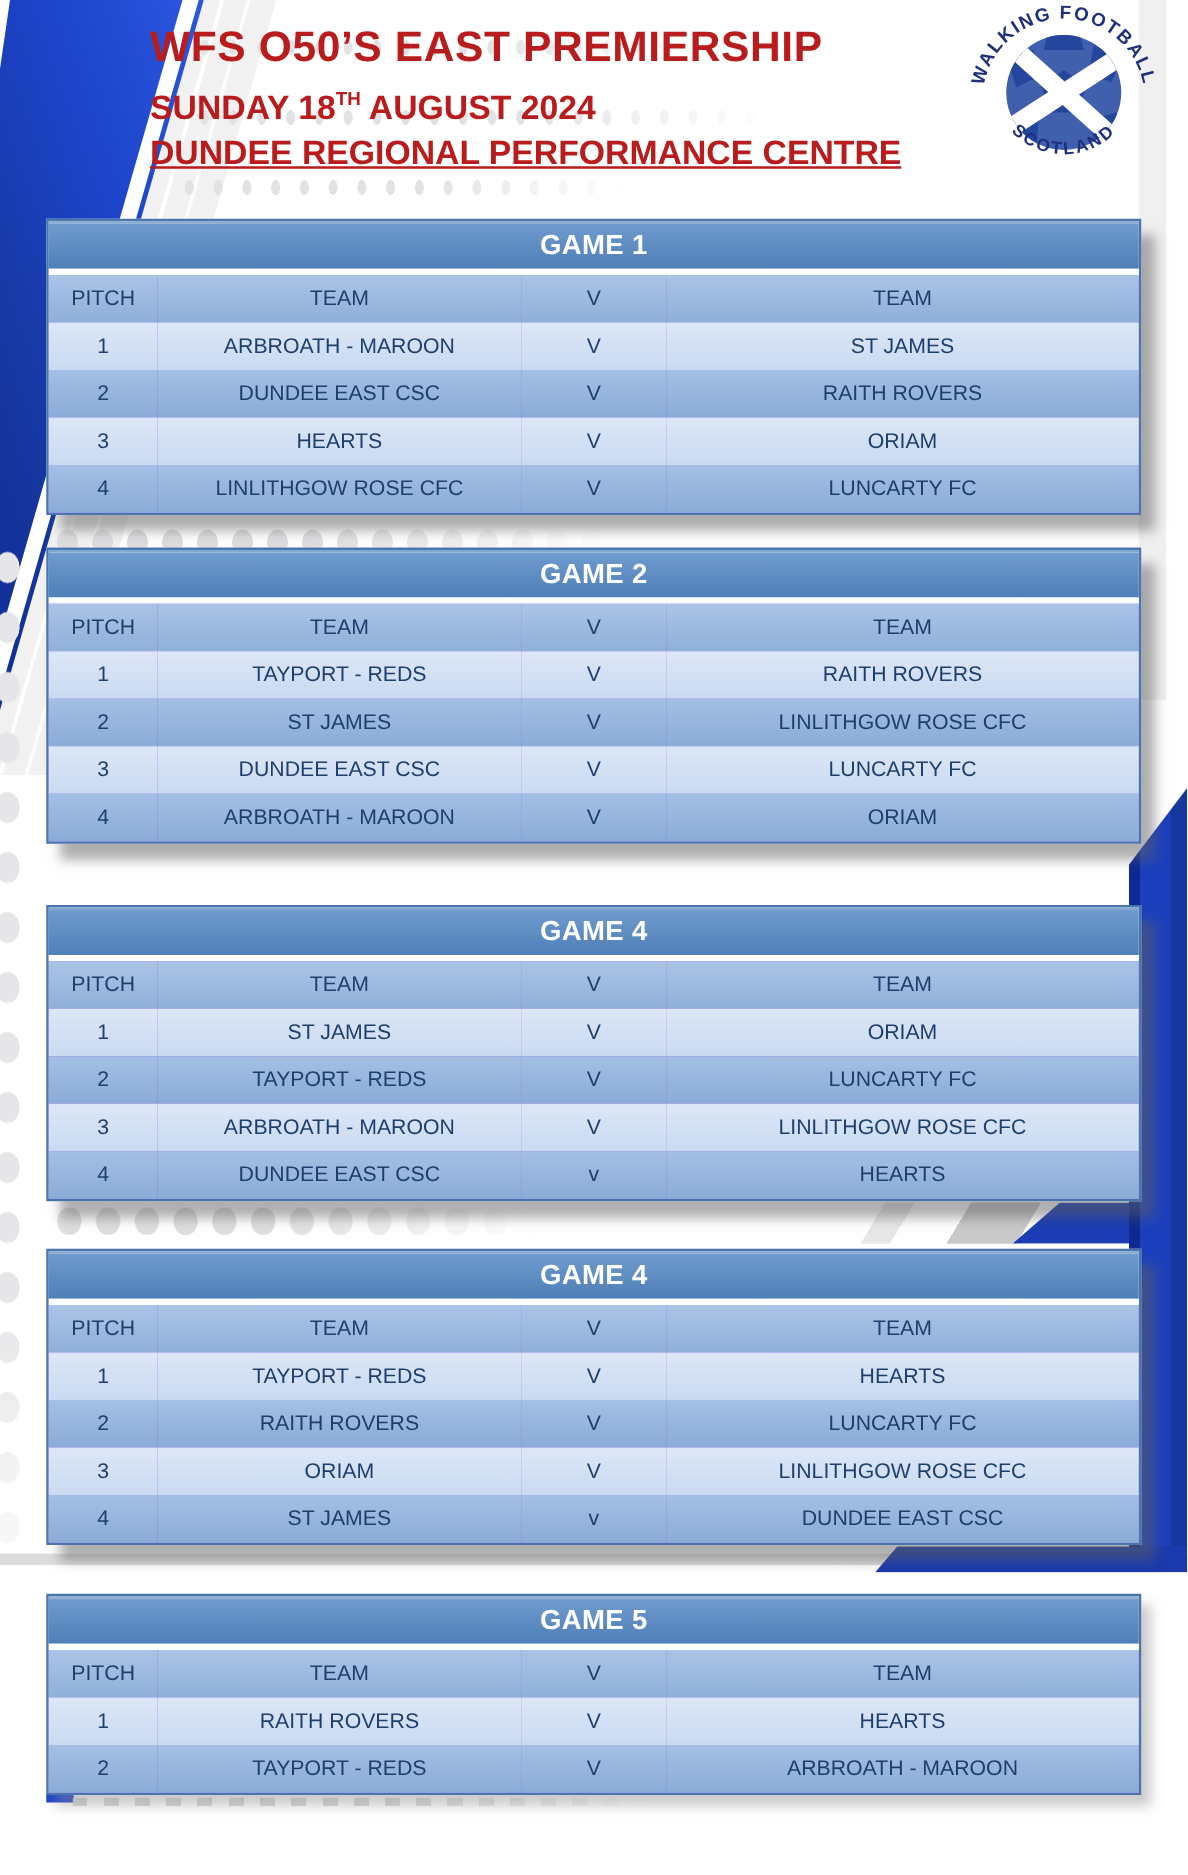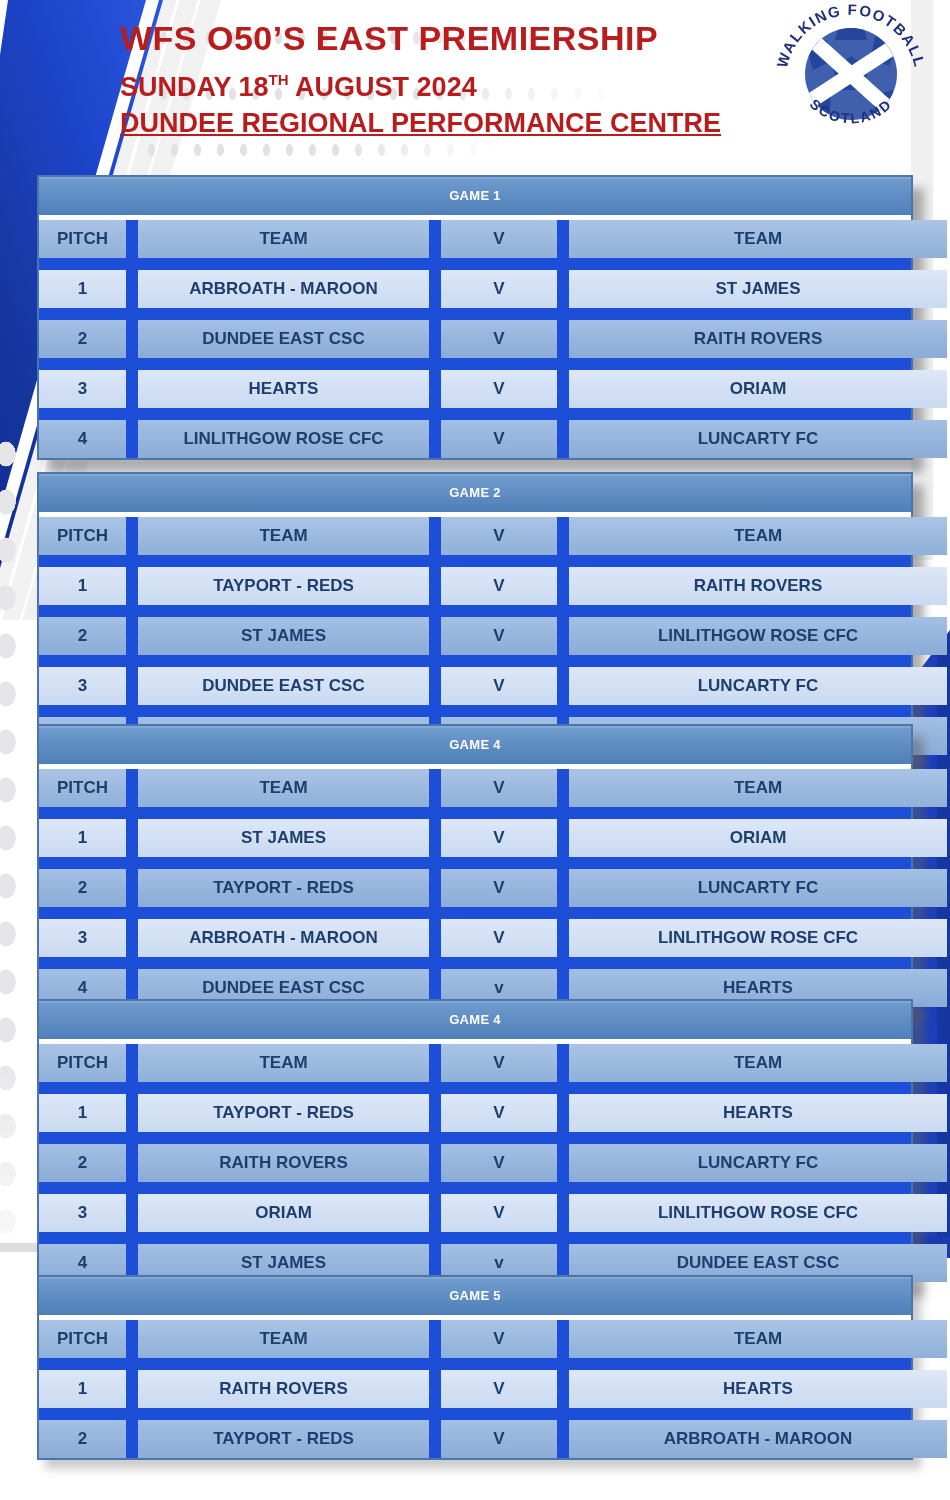--- a/index.html
+++ b/index.html
@@ -62,29 +62,29 @@
   .t1{font-size:34px;font-weight:800;line-height:40px;letter-spacing:.5px;}
   .t2{font-size:27px;font-weight:800;line-height:34px;margin-top:6px;}
   .t2 sup{font-size:15px;position:relative;top:-1px;}
   .t3{font-size:27px;font-weight:800;line-height:34px;margin-top:2px;text-decoration:underline;}
   .logo{position:absolute;left:775px;top:-4px;width:152px;height:152px;z-index:2;}
   
   .game{position:absolute;left:37px;width:876px;z-index:2;border:2px solid #4a76ad;
     box-shadow:11px 13px 9px rgba(95,95,95,.5);background:#fff;box-sizing:border-box;}
   .g-title{height:36px;border-top:2px solid #85a8d2;
     background:linear-gradient(#6f9bce,#4e7fb8);
-    color:#ffffff;font-size:13px;font-weight:700;text-align:center;line-height:34px;letter-spacing:.3px;}
+    color:#ffffff;font-size:22px;font-weight:700;text-align:center;line-height:34px;letter-spacing:.3px;}
   .g-gap{height:5px;background:#ffffff;}
-  .g-grid{display:grid;grid-template-columns:87px 291px 116px 378px;gap:12px;background:#1d4ed8;font-weight:bold;}
+  .g-grid{display:grid;grid-template-columns:87px 291px 116px 378px;gap:0;background:#8b5cf6;}
   .cell{height:38px;display:flex;align-items:center;justify-content:center;
     font-size:17px;color:#1e3f6d;}
   .hd{background:linear-gradient(#aac4e6,#8fb0d9);}
   .lt{background:linear-gradient(#dde7f7,#c9daf1);}
   .dk{background:linear-gradient(#a3bfe4,#8bacd7);}
-  .g1{top:175px}.g2{top:472px}.g3{top:724px}.g4{top:999px}
+  .g1{top:175px}.g2{top:438px}.g3{top:724px}.g4{top:999px}
   .g5{top:1275px;box-shadow:8px 9px 9px rgba(140,140,140,.45);}
 </style>
 </head>
 <body>
 
 <div class="page">
 
   <div class="deco ribbon-left"></div>
   <div class="deco stripe-gray"></div>
   <div class="deco stripe-white"></div>

